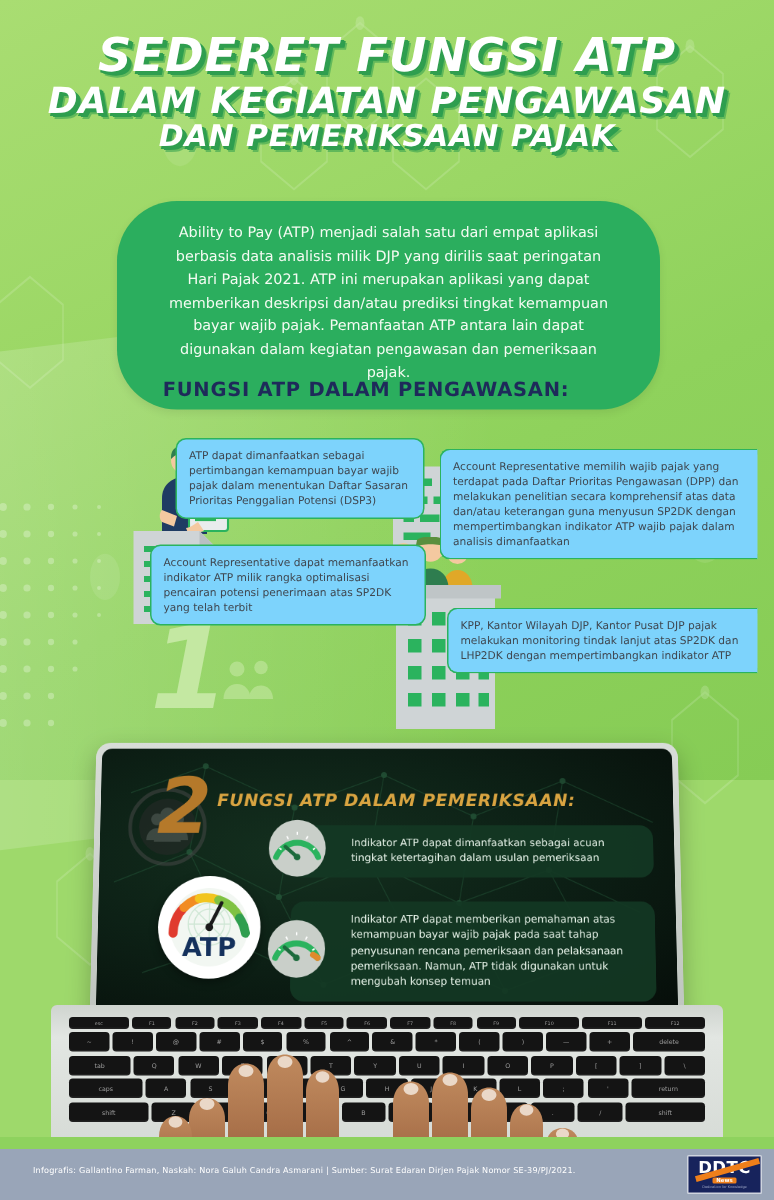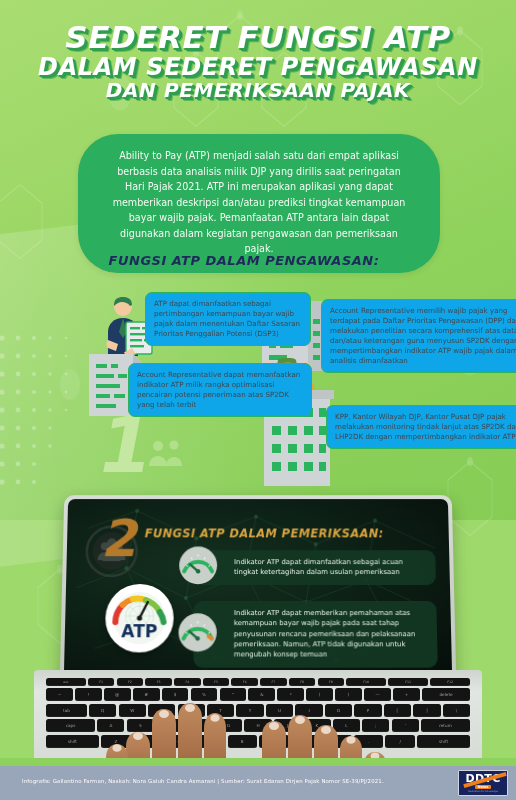--- a/index.html
+++ b/index.html
@@ -47,44 +47,44 @@
     position:absolute; left:78px; top:134px; width:362px; z-index:6;
     background:#2bae5e; border-radius:40px;
     padding:14px 28px 16px;
     color:#f4fbf2; font-size:9.6px; line-height:1.62; text-align:center;
     box-shadow:0 2px 6px rgba(0,0,0,.08);
   }
 
   
   .sec1-head {
     position:absolute; left:0; top:253px; width:488px; text-align:center; z-index:6;
-    font-size:13px; font-weight:bold; font-style:italic; color:#1e2a5a; letter-spacing:.5px;
+    font-size:13px; font-weight:bold; color:#1e2a5a; letter-spacing:.5px;
   }
 
   
   .num1 {
     position:absolute; left:100px; top:408px; z-index:2;
     font-size:76px; font-weight:bold; font-style:italic;
     color:#c4e8a2; line-height:1;
   }
   .people-ghost { position:absolute; left:148px; top:438px; z-index:2; opacity:.55; }
 
   
   .ill { position:absolute; z-index:3; }
   .ill-person { left:102px; top:296px; }
   .ill-doc1   { left:87px;  top:352px; }
   .ill-bld1   { left:258px; top:297px; }
   .ill-group  { left:258px; top:358px; }
   .ill-bld2   { left:258px; top:390px; }
 
   
   .cbox {
-    position:absolute; z-index:5; background:#0ea5e9;
+    position:absolute; z-index:5; background:#7dd3fc;
     border:1.6px solid #2bb35e; border-radius:7px;
-    padding:6px 8px; color:#3f4750; font-size:7.1px; line-height:1.42;margin-left:28px;
+    padding:6px 8px; color:#3f4750; font-size:7.1px; line-height:1.42;
   }
   .cb1 { left:117px; top:292px; width:166px; }
   .cb2 { left:100px; top:363px; width:184px; }
   .cb3 { left:293px; top:299px; width:212px; border-radius:7px 0 0 7px; border-right:none; }
   .cb4 { left:298px; top:405px; width:207px; border-radius:7px 0 0 7px; border-right:none; }
 
   
   .laptop-zone { position:absolute; left:0; top:488px; width:516px; height:290px; z-index:7; }
 
   .lid {
@@ -259,21 +259,21 @@
           <circle cx="8" cy="152" r="2.6"></circle>
             <circle cx="24" cy="152" r="2.4"></circle>
             <circle cx="40" cy="152" r="2.1"></circle>
         </g>
       </g>
     </svg>
   </div>
 
   <div class="title-wrap">
     <div class="t-line t1">SEDERET FUNGSI ATP</div>
-    <div class="t-line t2">DALAM SEDERET PENGAWASAN</div>
+    <div class="t-line t2">DALAM KEGIATAN PENGAWASAN</div>
     <div class="t-line t3">DAN PEMERIKSAAN PAJAK</div>
   </div>
 
   <div class="intro">Ability to Pay (ATP) menjadi salah satu dari empat aplikasi berbasis data analisis milik DJP yang dirilis saat peringatan Hari Pajak 2021. ATP ini merupakan aplikasi yang dapat memberikan deskripsi dan/atau prediksi tingkat kemampuan bayar wajib pajak. Pemanfaatan ATP antara lain dapat digunakan dalam kegiatan pengawasan dan pemeriksaan pajak.</div>
 
   <div class="sec1-head">FUNGSI ATP DALAM PENGAWASAN:</div>
 
   <div class="num1">1</div>
   <div class="people-ghost">
     <svg width="40" height="34" viewBox="0 0 40 34">

